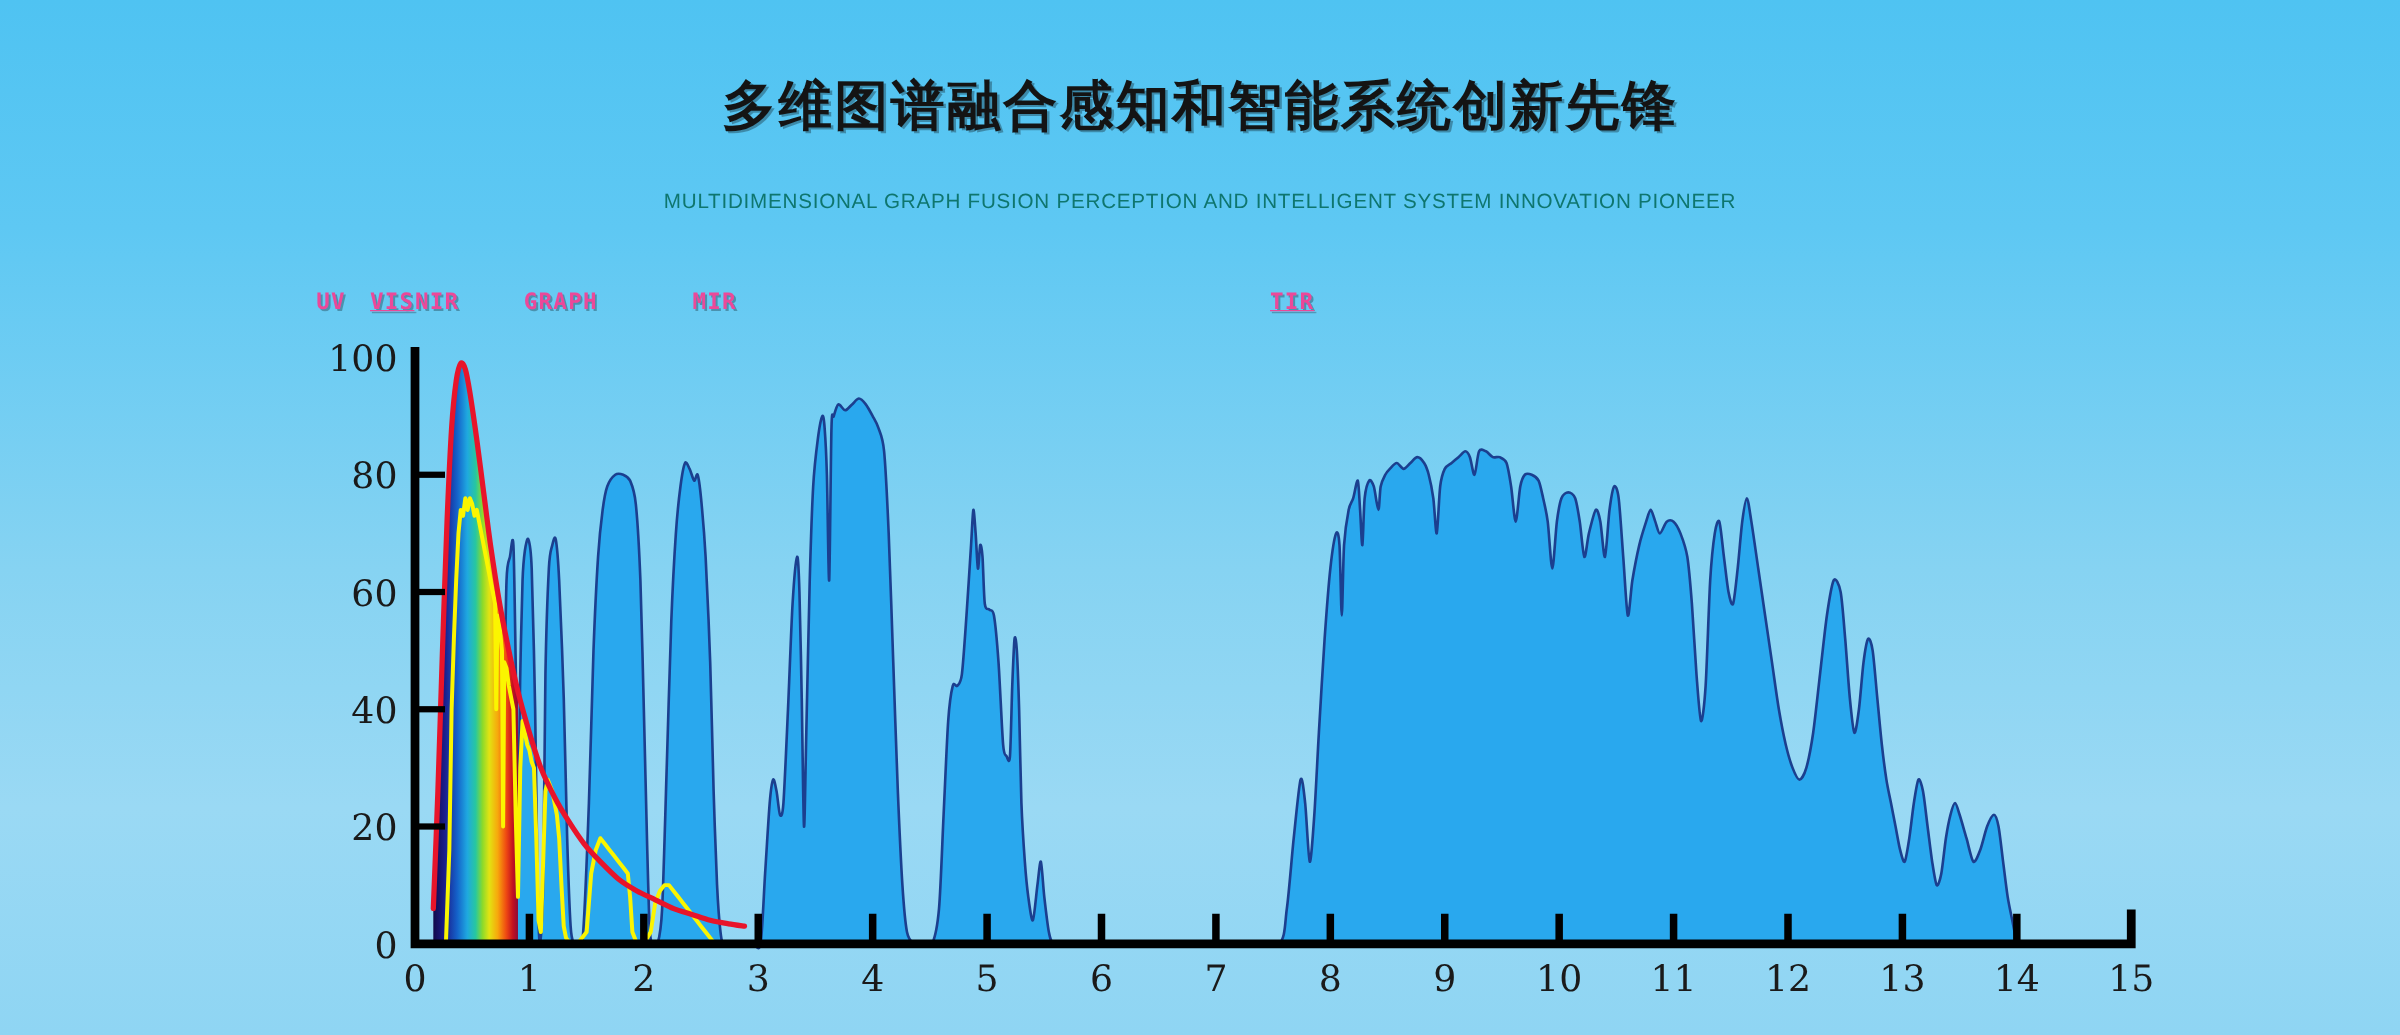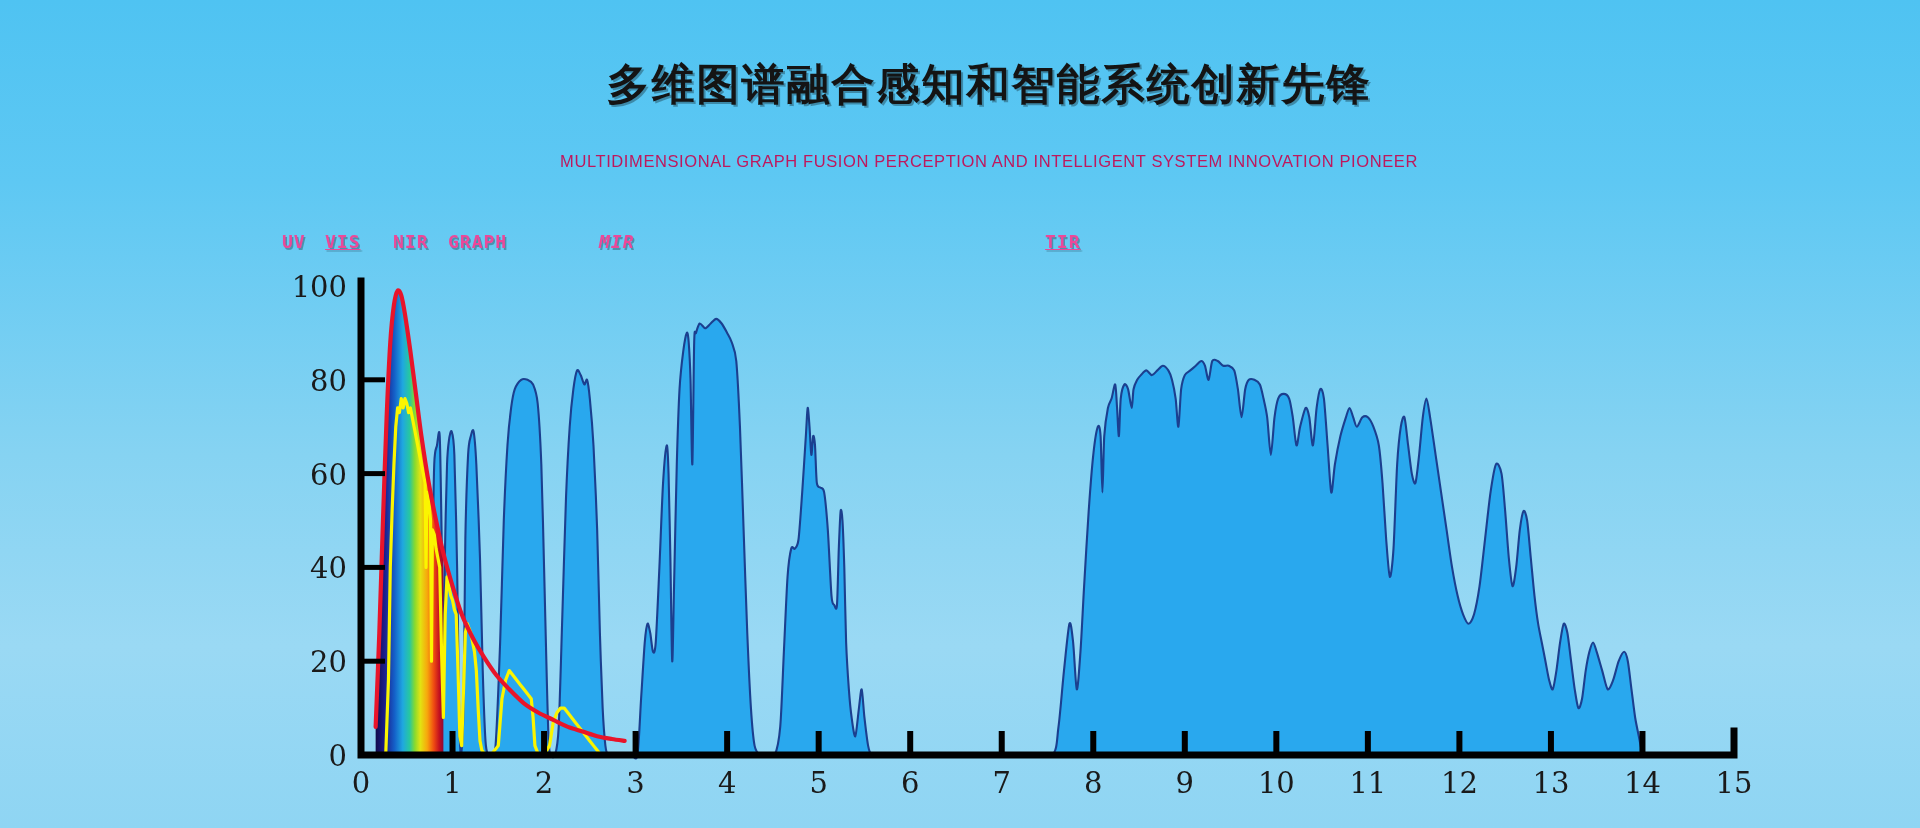--- a/index.html
+++ b/index.html
@@ -3,33 +3,33 @@
 <meta charset="utf-8">
 <title>多维图谱融合感知和智能系统创新先锋</title>
 <style>
   html,body{margin:0;padding:0;}
   body{
     width:1920px;height:828px;overflow:hidden;
     font-family:"Liberation Sans","DejaVu Sans",sans-serif;
     background:linear-gradient(180deg,#4fc3f2 0%,#5ec8f3 22%,#86d3f2 55%,#9ad9f4 78%,#8fd5f3 100%);
     position:relative;
   }
-  #stage{position:absolute;left:0;top:0;width:1530px;height:828px;margin-left:29px;}
+  #stage{position:absolute;left:0;top:0;width:1530px;height:828px;}
 
   .hdr{position:absolute;left:0;width:1920px;text-align:center;}
   #title{
     top:56px;
     font-family:"DejaVu Sans","Liberation Sans",sans-serif;
     font-size:43px;font-weight:bold;letter-spacing:2px;color:#141414;
     text-shadow:2px 2px 0 rgba(0,0,0,.30);
   }
   #subtitle{
     top:152px;
     font-family:"Liberation Sans","DejaVu Sans",sans-serif;
-    font-size:16.5px;font-weight:400;letter-spacing:.6px;color:#be185d;
+    font-size:16.5px;font-weight:400;letter-spacing:.6px;color:#0f766e;
   }
 
   .bandlbl{
     position:absolute;top:231px;
     font-family:"DejaVu Sans Mono","Liberation Mono",monospace;
     font-size:18px;font-weight:bold;color:#ec4899;letter-spacing:1px;
     text-shadow:1.5px 1.5px 0 rgba(0,0,0,.28);
     white-space:nowrap;
   }
 
@@ -39,23 +39,23 @@
 </head>
 <body>
 
 <div id="stage">
   <div class="hdr" id="title">多维图谱融合感知和智能系统创新先锋</div>
   <div class="hdr" id="subtitle">MULTIDIMENSIONAL GRAPH FUSION PERCEPTION AND INTELLIGENT SYSTEM INNOVATION PIONEER</div>
 
   <div id="band-label-layer">
       <div class="bandlbl" style="left: 253px;">UV</div>
       <div class="bandlbl" style="left: 296px; text-decoration: underline;">VIS</div>
-      <div class="bandlbl" style="left: 364px;">NIR</div>
+      <div class="bandlbl" style="left: 332px;">NIR</div>
       <div class="bandlbl" style="left: 419px;">GRAPH</div>
-      <div class="bandlbl" style="left: 570px; font-style: italic;">MIR</div>
+      <div class="bandlbl" style="left: 554px;">MIR</div>
       <div class="bandlbl" style="left: 1016px; text-decoration: underline;">TIR</div>
     </div>
 
   <svg id="plot" viewBox="0 0 1920 828" width="1920" height="828" xmlns="http://www.w3.org/2000/svg">
     <defs>
       <linearGradient id="visGrad" x1="0" y1="0" x2="1" y2="0">
         <stop offset="0.00" stop-color="#120a4a"></stop>
         <stop offset="0.14" stop-color="#1b1f8e"></stop>
         <stop offset="0.28" stop-color="#1461c9"></stop>
         <stop offset="0.40" stop-color="#1fa8e0"></stop>

